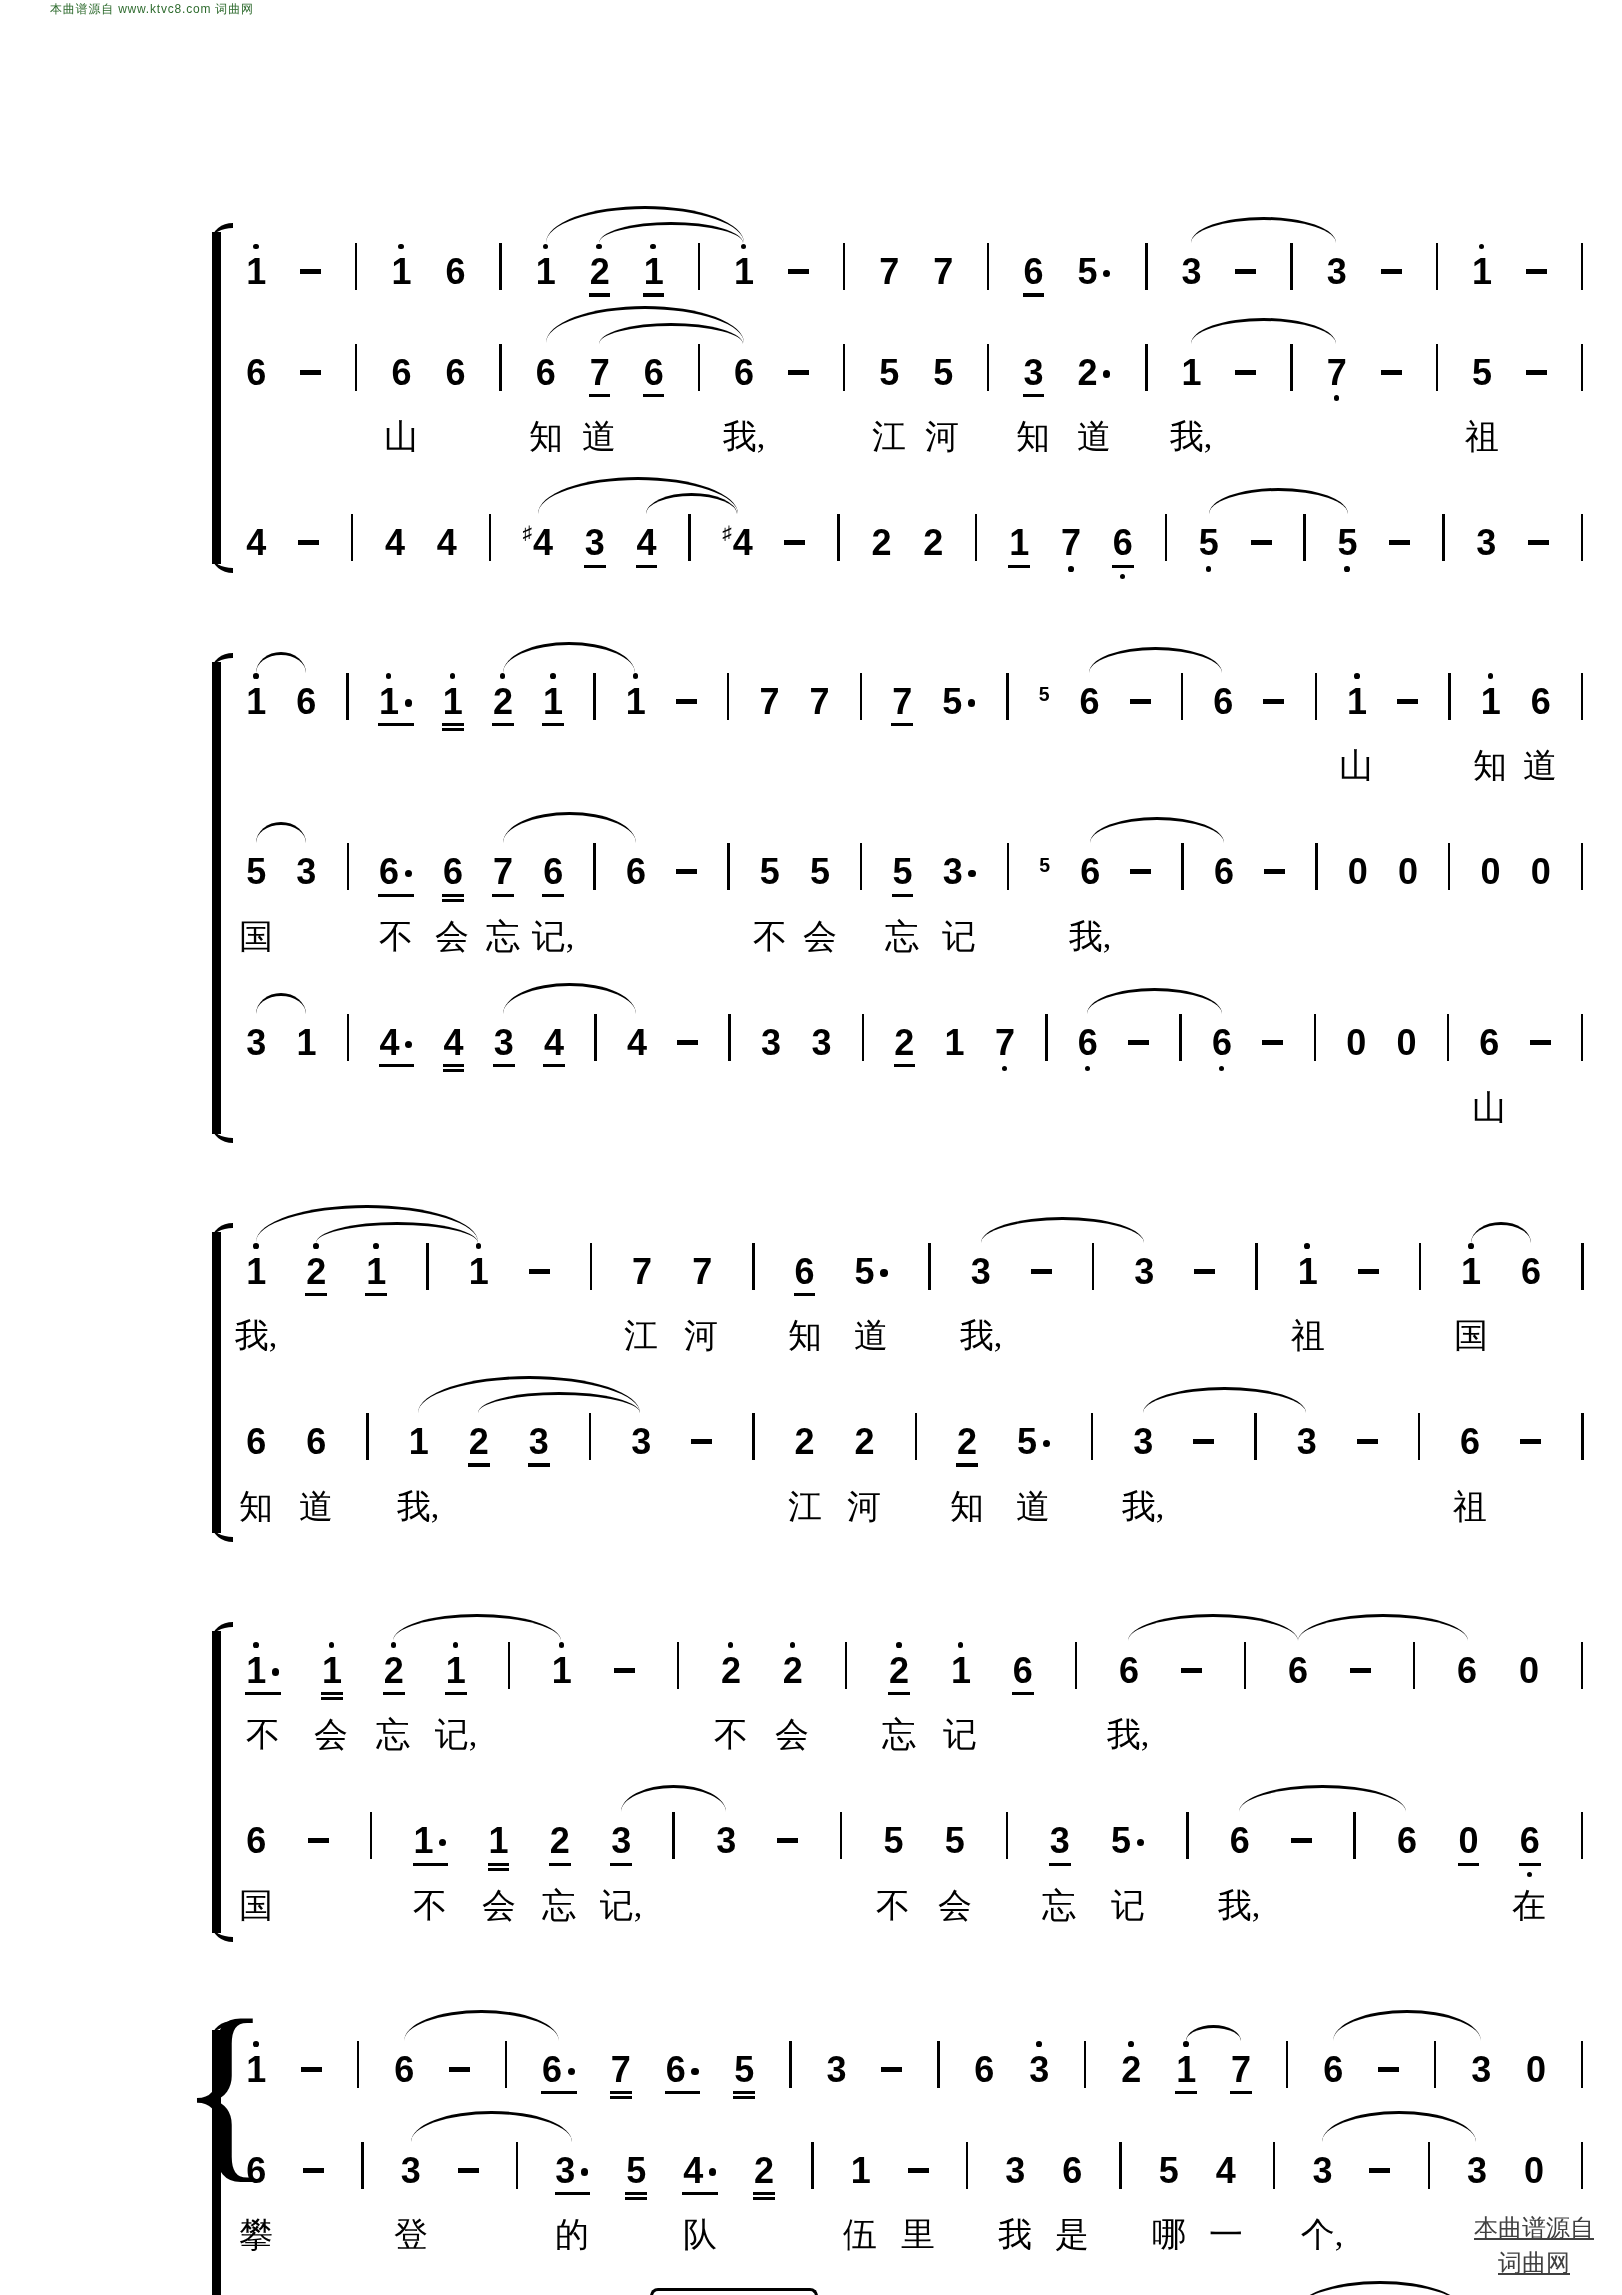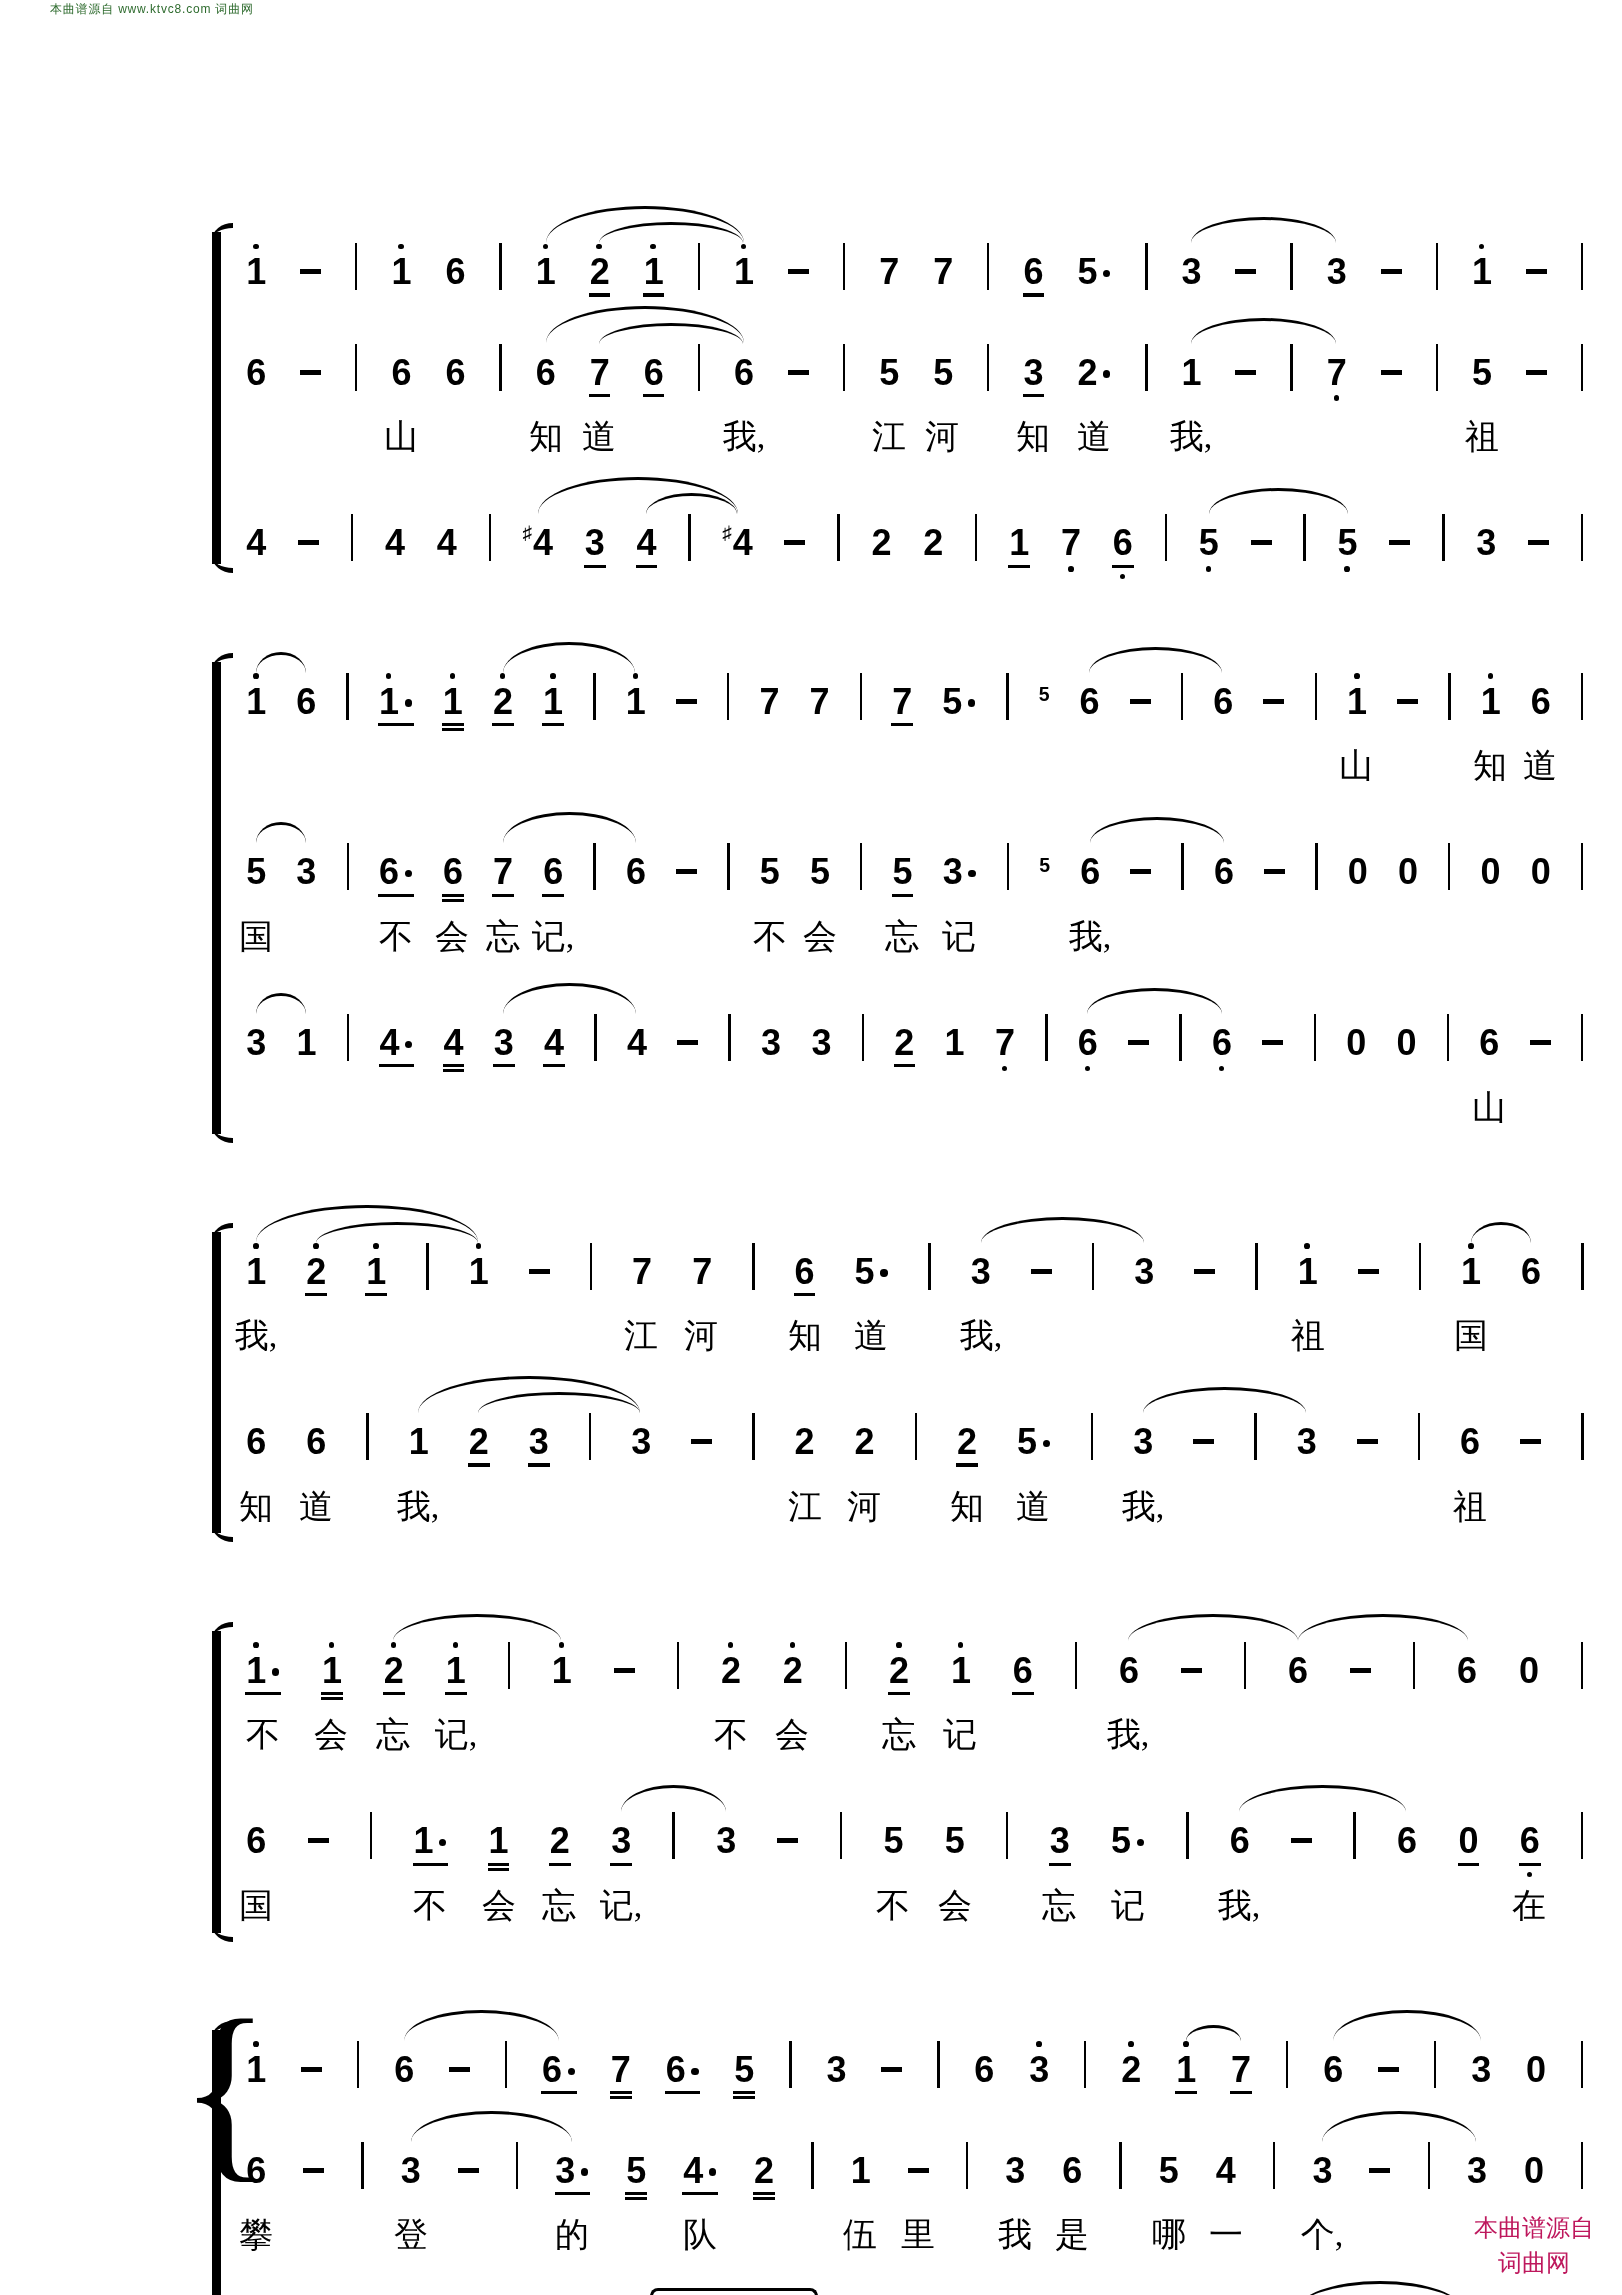--- a/index.html
+++ b/index.html
@@ -978,17 +978,17 @@
         <span class="lyric" style="left: 983px;">一</span>
         <span class="lyric" style="left: 1079px;">个,</span>
       </div>
       <div class="note-line">
         <div class="arc sq" style="left: 407px; width: 162px; height: 21px; top: 14.6px;"></div>
         <div class="arc" style="left: 1053px; width: 168px; height: 28px; top: 8px;"></div>
       </div>
     </div>
   </div>
 
-<div class="wm-bottom" style="color: #be185d;">
+<div class="wm-bottom" style="color: #404040; text-decoration: underline;">
   <div>本曲谱源自</div>
   <div>词曲网</div>
 </div>
 
 
 </body></html>

